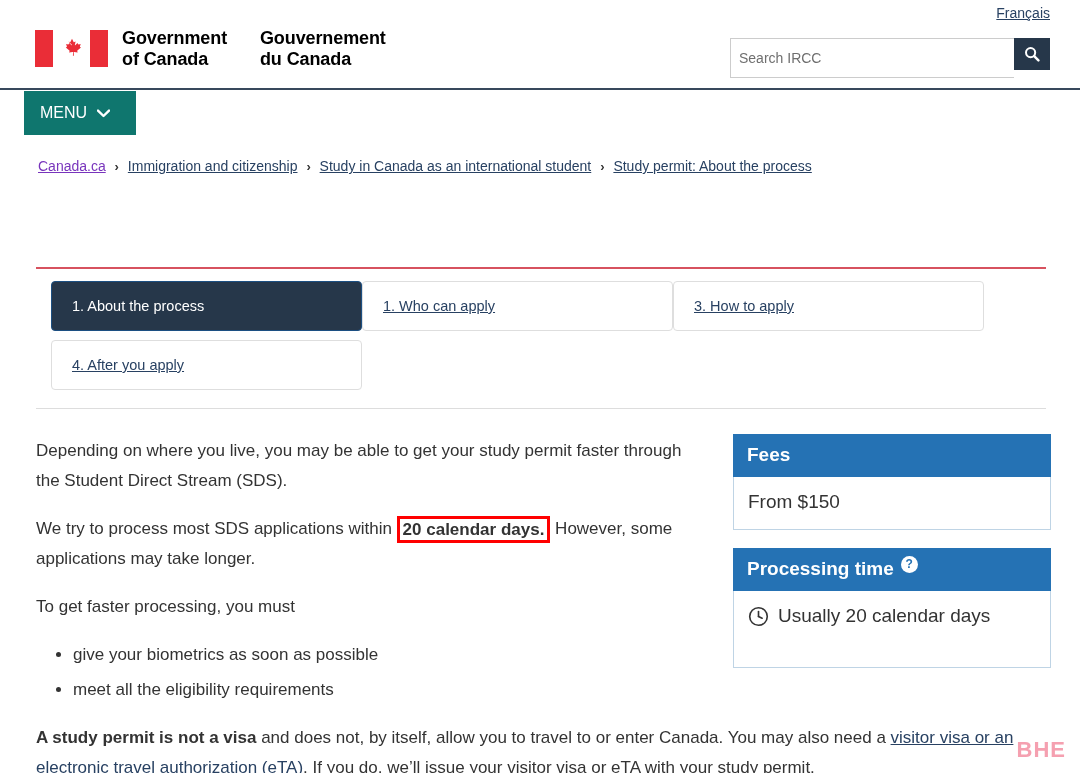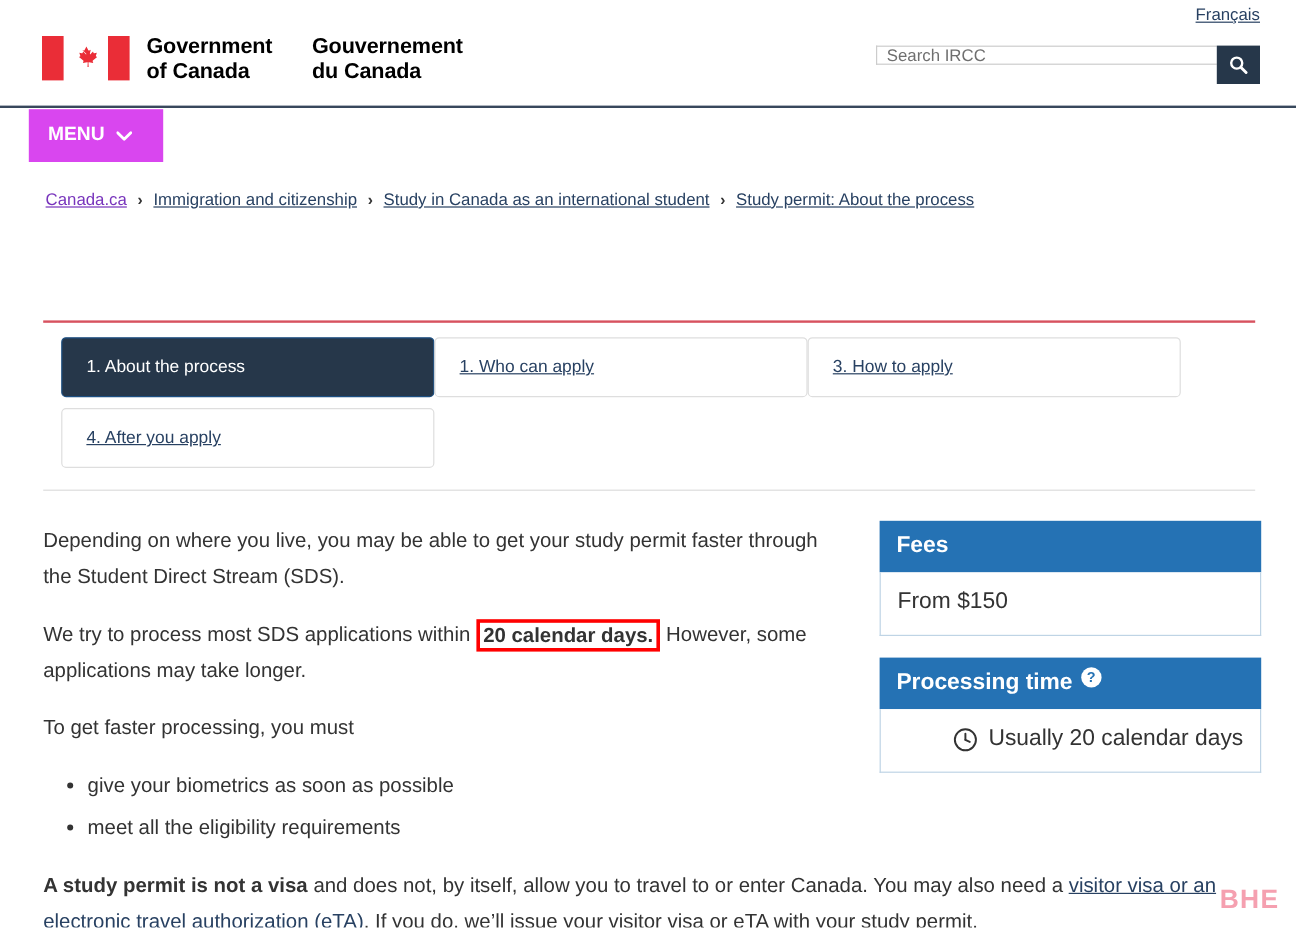--- a/index.html
+++ b/index.html
@@ -51,43 +51,43 @@
     letter-spacing: -0.1px;
   }
   .govtext .col { display: inline-block; vertical-align: top; }
   .govtext .col2 { margin-left: 28px; }
 
   .search-wrap {
     position: absolute; right: 30px; top: 12px;
     width: 320px; height: 32px; display: flex;
   }
   .search-input {
-    flex: 1; height: 16px;
+    flex: 1; height: 40px;
     border: 1px solid #cccccc; border-right: none;
     padding: 0 8px; font-size: 14px; color: #333;
     font-family: "Liberation Sans", sans-serif;
     outline: none; background: #fff;
   }
   .search-input::placeholder { color: #6f6f6f; }
   .search-btn {
     width: 36px; height: 32px; background: #26374a;
     border: none; cursor: pointer;
     display: flex; align-items: center; justify-content: center;
   }
   .search-btn svg { display:block; }
 
   .hdr-rule {
     position: absolute; top: 88px; left: 0; width: 1080px; height: 2px;
     background: #38485c;
   }
 
   .menu-btn {
     position: absolute; top: 91px; left: 24px;
-    width: 112px; height: 44px; background: #d946ef;
-    color: #fff; font-size: 16px; font-weight: bold;
+    width: 112px; height: 44px; background: #0f766e;
+    color: #fff; font-size: 16px; font-weight: normal;
     display: flex; align-items: center; gap: 10px;
     padding-left: 16px; cursor: pointer;
     font-family: "Liberation Sans", sans-serif;
   }
   .chev { display: inline-block; }
 
   
   .breadcrumb {
     position: absolute; top: 158px; left: 38px;
     font-size: 14px; line-height: 17px; color: #333;
@@ -167,21 +167,21 @@
     padding: 10px 14px 11px 14px;
     display: flex; align-items: center; gap: 7px;
   }
   .panel-body {
     border: 1px solid #bfd4e5; border-top: none;
     background: #fff;
     padding: 14px 14px 16px 14px;
     font-size: 19px; color: #333;
     display: flex; align-items: center; gap: 9px;
   }
-  .panel-body.tall { padding-bottom: 16px; justify-content: flex-end; }
+  .panel-body.tall { padding-bottom: 40px; }
 
   .help-icon {
     width: 17px; height: 17px; border-radius: 50%;
     background: #ffffff; color: #2572b4;
     font-size: 12px; font-weight: bold;
     display: inline-flex; align-items: center; justify-content: center;
     position: relative; top: -5px; cursor: pointer;
     font-family: "Liberation Sans", sans-serif;
   }
   .clock-icon { flex: none; display: block; }

